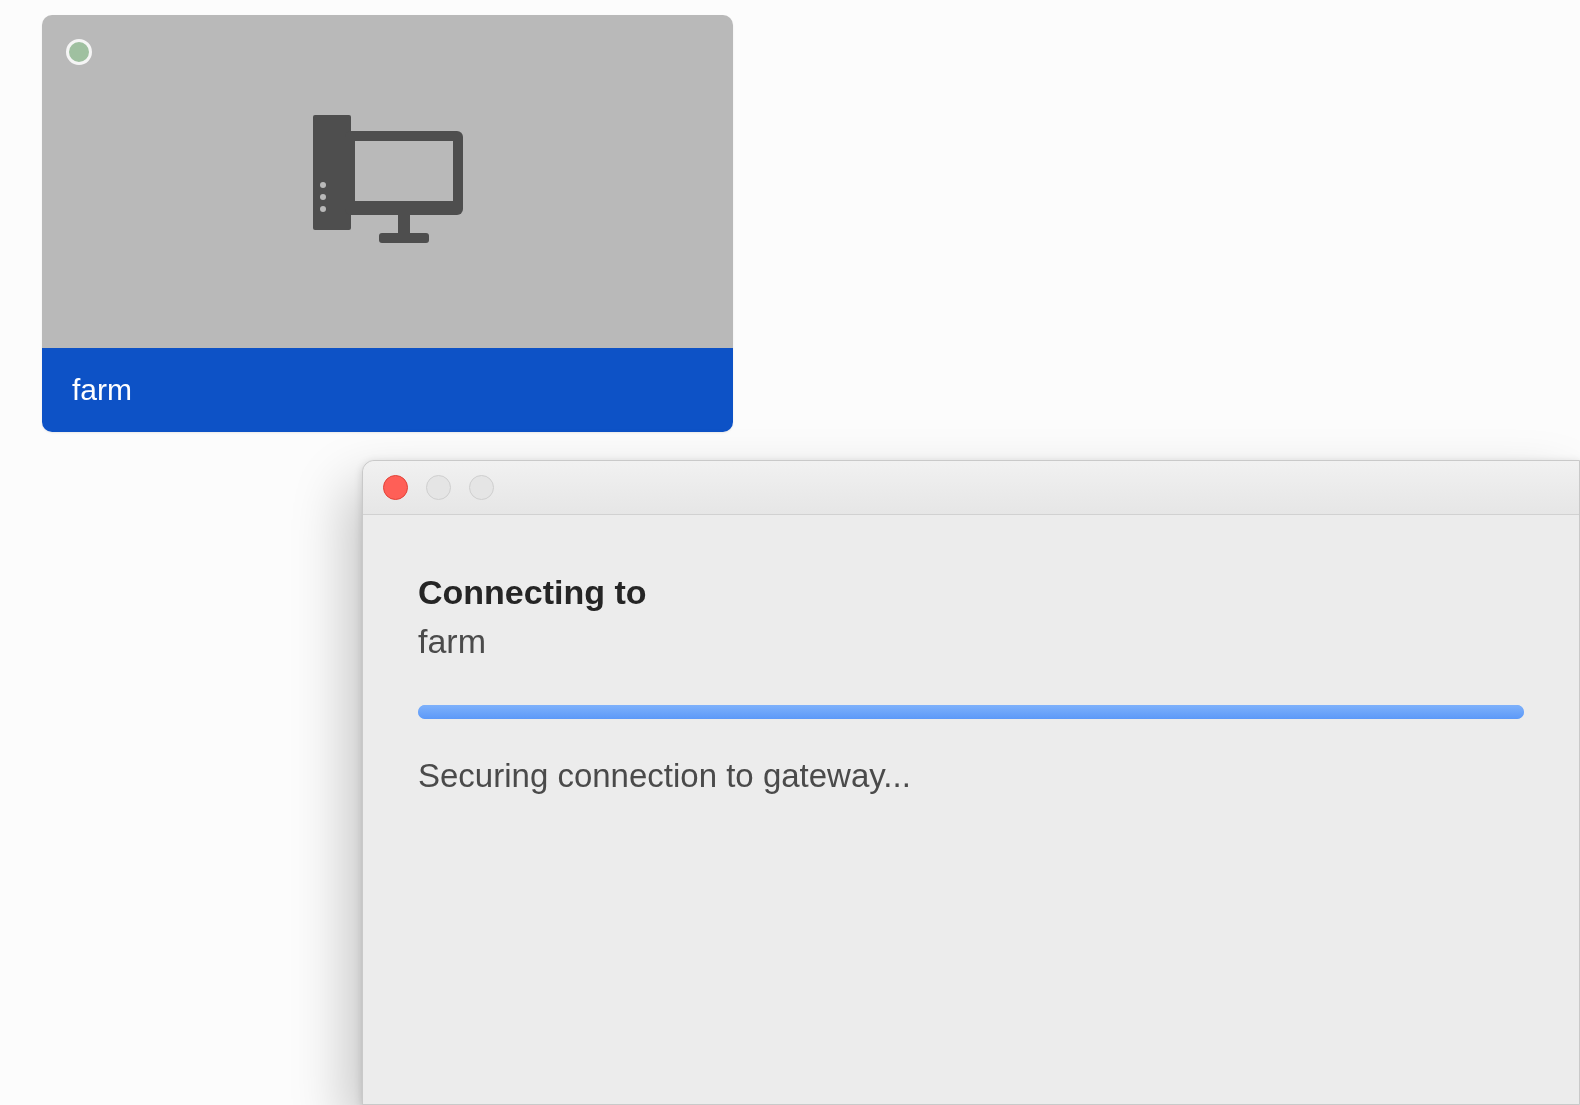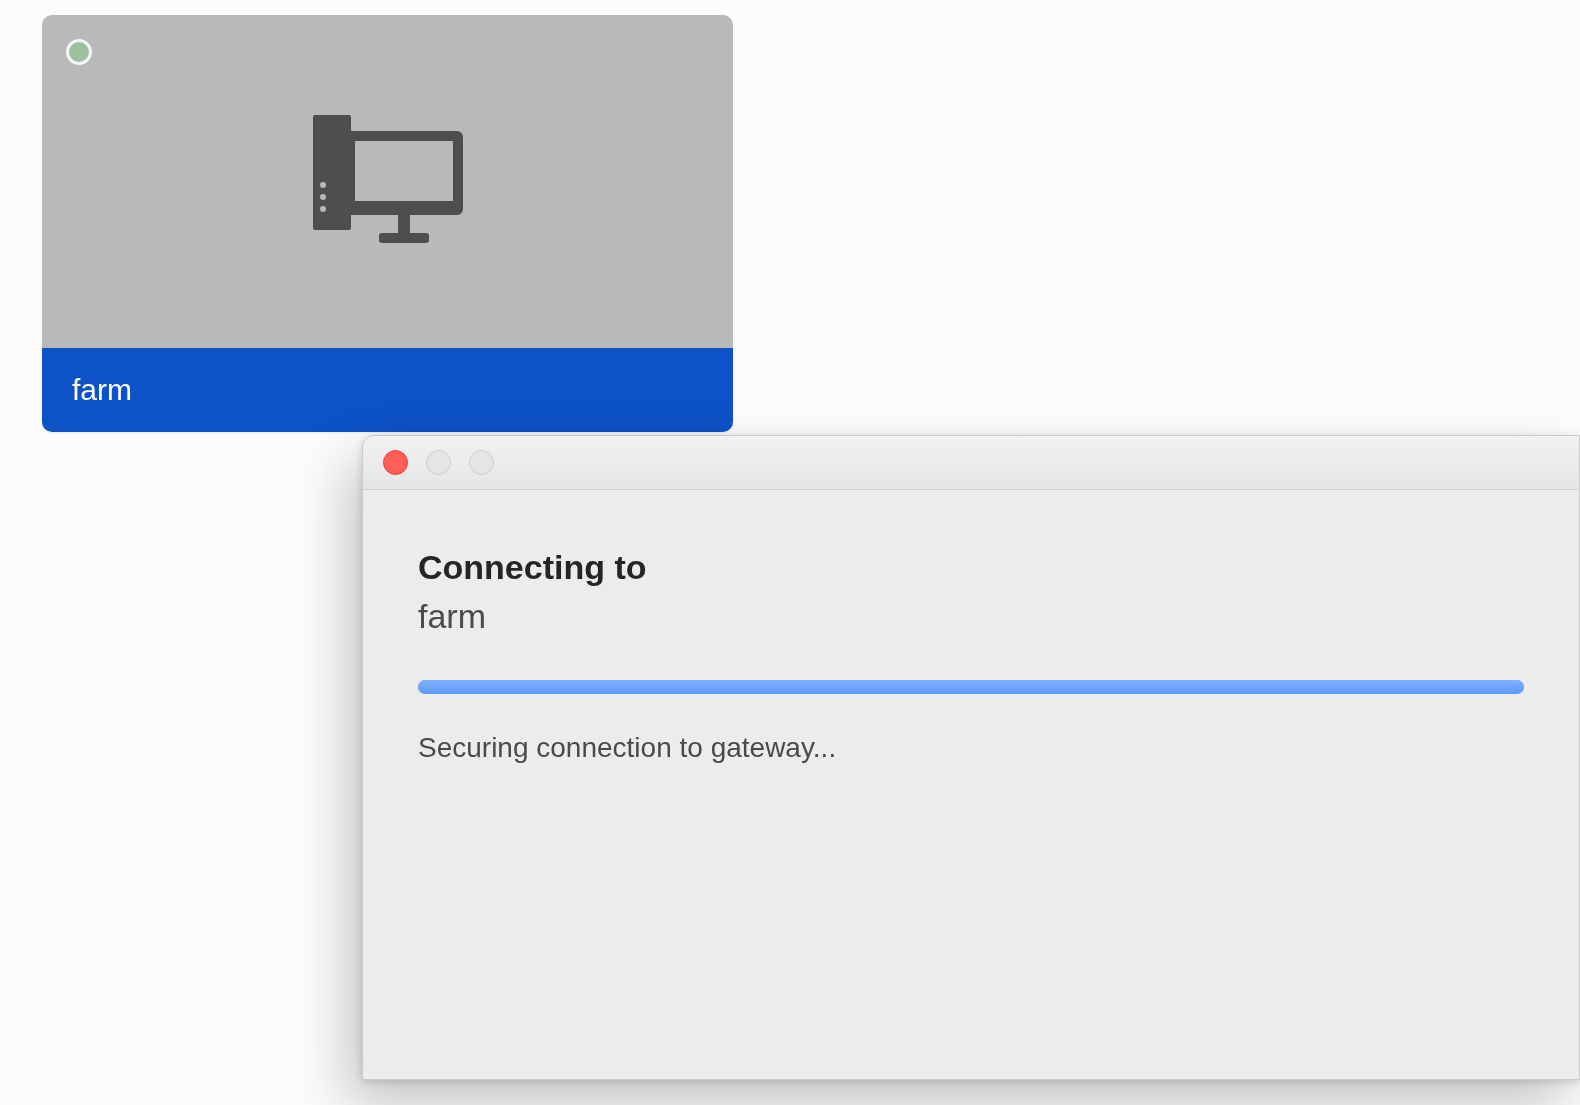--- a/index.html
+++ b/index.html
@@ -60,21 +60,21 @@
     .tile-label {
       color: #ffffff;
       font-size: 30px;
       font-weight: 400;
     }
 
     
     .dialog {
       position: absolute;
       left: 362px;
-      top: 435px;
+      top: 460px;
       width: 1218px;
       height: 645px;
       background: #ececec;
       border: 1px solid #c9c9c9;
       border-top-left-radius: 12px;
       box-shadow: -15px 25px 55px rgba(0,0,0,0.22), 0 2px 8px rgba(0,0,0,0.15);
     }
     .titlebar {
       height: 54px;
       width: 100%;
@@ -119,21 +119,21 @@
       overflow: hidden;
     }
     .progress-inner {
       position: absolute;
       inset: 0;
       background: linear-gradient(to bottom, #7eb1fb, #5c99f8);
       border-radius: 7px;
     }
     .status-text {
       margin-top: 38px;
-      font-size: 28px;
+      font-size: 33px;
       color: #4a4a4a;
     }
   </style>
 </head>
 <body>
 
 <div class="tile">
   <div class="tile-top">
     <span class="status-dot"></span>
     <span class="tile-icon">

